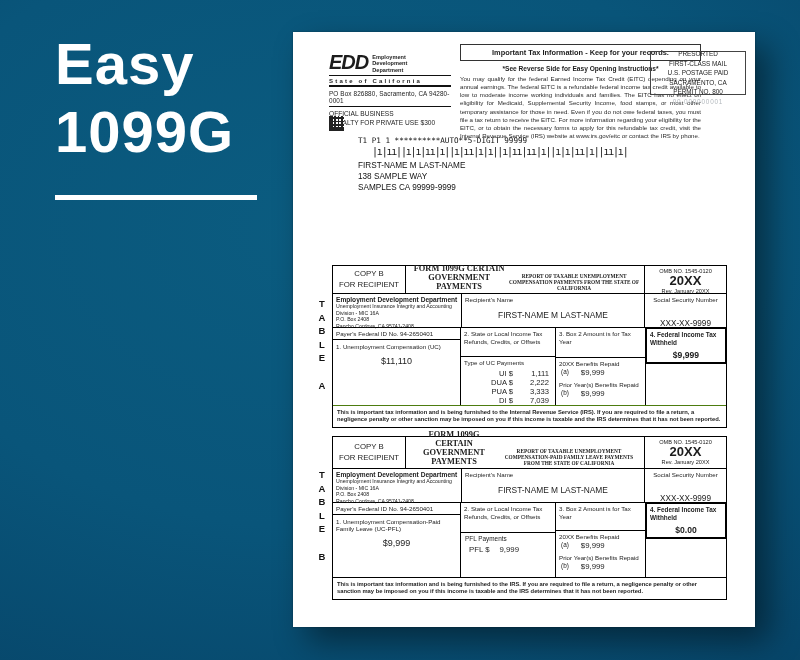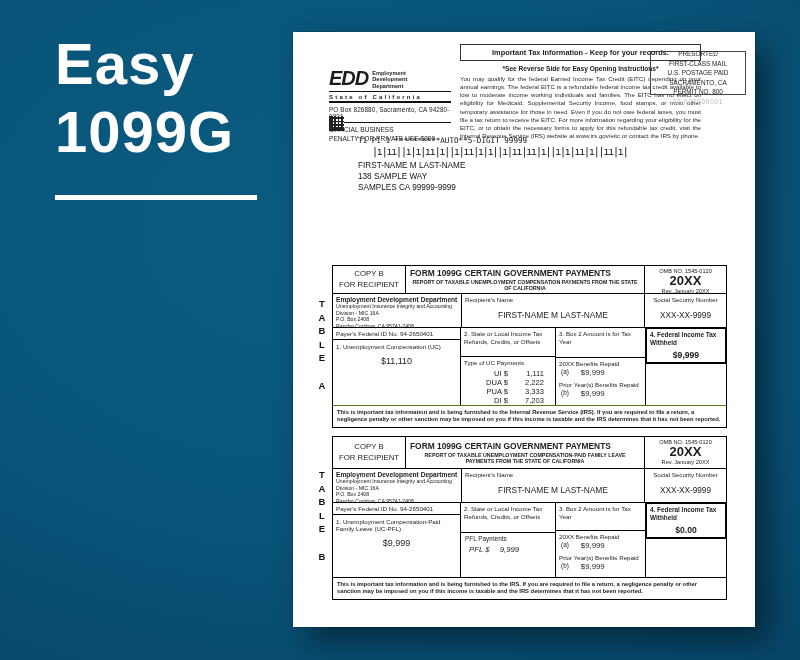--- a/index.html
+++ b/index.html
@@ -15,21 +15,21 @@
   .hero-rule { width:202px; height:5px; background:#fff; margin-top:28px; }
 
   
   .page {
     position:absolute; left:293px; top:32px; width:462px; height:595px; background:#fff;
     box-shadow: 14px 14px 30px rgba(0,0,0,.45), 0 0 2px rgba(0,0,0,.35);
     color:#1c1c1c;
   }
 
   
-  .edd-block { position:absolute; left:36px; top:37px; width:122px; }
+  .edd-block { position:absolute; left:36px; top:21px; width:122px; }
   .edd-row { display:flex; align-items:flex-start; gap:4px; }
   .edd-word { font-size:20px; font-weight:bold; font-style:italic; letter-spacing:-1px; line-height:.9; }
   .edd-stack { font-size:5.6px; font-weight:bold; line-height:1.15; padding-top:1px; }
   .edd-line { height:1.5px; background:#111; margin:1.5px 0; }
   .edd-state { font-size:6px; font-weight:bold; letter-spacing:2.2px; }
   .edd-po { font-size:6.4px; margin-top:3px; letter-spacing:.1px; }
   .edd-thin { height:1px; background:#111; margin:2px 0 2px; }
   .edd-ob { font-size:6.6px; line-height:1.45; }
   .qr { position:absolute; left:36px; top:84px; width:15px; height:15px;
         border-left:2.5px solid #222; border-bottom:2.5px solid #222;
@@ -57,64 +57,64 @@
              font-size:10px; letter-spacing:-1.2px; line-height:9px; color:#111; }
   .addr { position:absolute; left:65px; top:128px; font-size:8.2px; line-height:1.36; color:#111; }
 
   
   .ftable { position:absolute; width:395px; border:1px solid #000; background:#fff; font-size:6.2px; }
   .ftable .row { display:flex; border-bottom:1px solid #000; }
   .c { padding:2px 3px; }
   .br { border-right:1px solid #000; }
   .cell-copy { width:73px; display:flex; flex-direction:column; align-items:center; justify-content:center;
                font-size:7.8px; line-height:1.3; text-align:center; }
-  .cell-title { flex:1; display:flex; flex-direction:column; align-items:flex-start; justify-content:center; text-align:center; padding:2px 4px; }
+  .cell-title { flex:1; display:flex; flex-direction:row; align-items:flex-end; justify-content:center; text-align:center; padding:2px 4px;font-family:Liberation Serif, serif; }
   .cell-title .big { font-size:8.4px; font-weight:bold; }
   .cell-title .sub { font-size:5.3px; font-weight:bold; margin-top:1px; }
   .cell-omb { width:82px; border-left:1px solid #000; text-align:center; padding:2px; }
   .cell-omb .omb { font-size:5.6px; }
   .cell-omb .yr { font-size:13px; font-weight:bold; line-height:1.05; }
   .cell-omb .rev { font-size:5.6px; }
   .cell-payer { width:128px; }
   .cell-payer .pn { font-size:6.6px; font-weight:bold; }
   .cell-payer .pa { font-size:5.2px; line-height:1.25; }
   .cell-recip { flex:1; border-left:1px solid #000; }
   .cell-recip .val { text-align:center; font-size:8.4px; margin-top:7px; }
   .cell-ssn { width:82px; border-left:1px solid #000; text-align:center; }
-  .cell-ssn .val { font-size:8.2px; margin-top:8px; }
+  .cell-ssn .val { font-size:8.2px; margin-top:16px; }
   .mainrow { display:flex; }
   .col1 { width:128px; border-right:1px solid #000; display:flex; flex-direction:column; }
   .payerid { border-bottom:1px solid #000; padding:2px 3px; font-size:6.2px; }
   .box1 { padding:3px; flex:1; }
   .box1 .val { text-align:center; font-size:9px; margin-top:6px; }
   .col2 { width:95px; border-right:1px solid #000; display:flex; flex-direction:column; }
   .col3 { width:90px; border-right:1px solid #000; display:flex; flex-direction:column; }
   .lbl { padding:2px 3px; font-size:6.2px; line-height:1.3; }
   .lbl.bb { border-bottom:1px solid #000; }
   .col2 .lbl.bb, .col3 .lbl.bb { height:30px; }
-  .ucrow { display:flex; justify-content:center; padding:0 6px; }
+  .ucrow { display:flex; justify-content:flex-end; padding:0 6px; }
   .ucrow .code { width:36px; text-align:right; font-size:7.6px; }
   .ucrow .amt { width:36px; text-align:right; font-size:7.6px; }
   .repaid { padding:2px 3px; font-size:6.2px; }
   .repaid .pair { display:flex; gap:12px; font-size:6.4px; margin:1px 0 4px 2px; }
   .repaid .pair .v { font-size:7.8px; }
   .col4 { flex:1; position:relative; }
   .box4 { position:absolute; left:-1px; top:-1px; right:-1px; height:37px; border:2px solid #000; background:#fff; padding:2px 3px; }
   .box4 .l { font-size:6.4px; font-weight:bold; line-height:1.3; }
   .box4 .v { text-align:center; font-size:8.6px; font-weight:bold; margin-top:2px; }
   .tfoot { padding:2.5px 4px; font-size:5.8px; font-weight:bold; line-height:1.35; }
   .sideletters { position:absolute; width:14px; text-align:center; font-weight:bold; font-size:9.5px; line-height:13.5px; color:#111; }
   .sideletters .gap { height:14px; }
 
   #ta { left:39px; top:233px; }
   #tb { left:39px; top:404px; }
   #sla { left:22px; top:265px; }
   #slb { left:22px; top:436px; }
   .pfl { padding:2px 4px; font-size:6.4px; }
-  .pflrow { display:flex; gap:10px; padding-left:8px; font-size:7.8px; margin-top:1px;font-style:italic; }
+  .pflrow { display:flex; gap:10px; padding-left:8px; font-size:7.8px; margin-top:1px; }
 </style>
 </head>
 <body>
 
 <div class="stage">
 
   <div class="hero">
     <div class="line">Easy</div>
     <div class="line">1099G</div>
     <div class="hero-rule"></div>
@@ -227,21 +227,21 @@
           <div class="ucrow">
             <span class="code">DUA $</span>
             <span class="amt">2,222</span>
           </div>
           <div class="ucrow">
             <span class="code">PUA $</span>
             <span class="amt">3,333</span>
           </div>
           <div class="ucrow">
             <span class="code">DI $</span>
-            <span class="amt">7,203</span>
+            <span class="amt">7,039</span>
           </div>
         </div>
         <div class="col3">
           <div class="lbl bb">3. Box 2 Amount is for Tax Year</div>
           <div class="repaid">
             <div>20XX Benefits Repaid</div>
             <div class="pair">
               <span>(a)</span>
               <span class="v">$9,999</span>
             </div>

